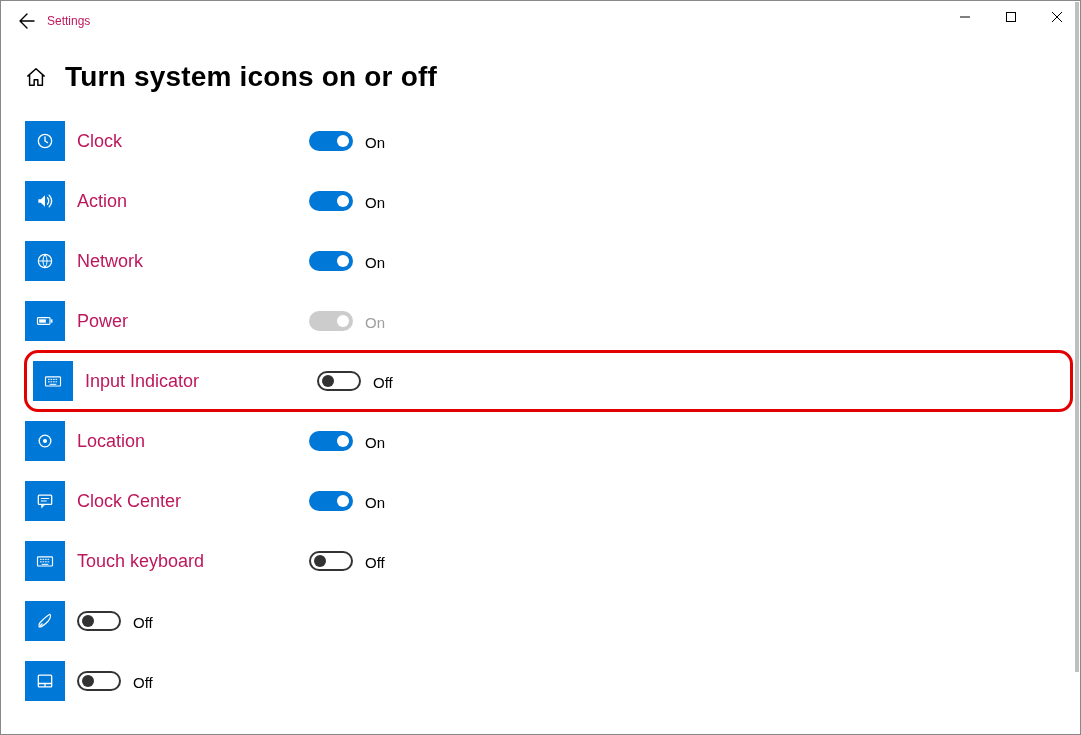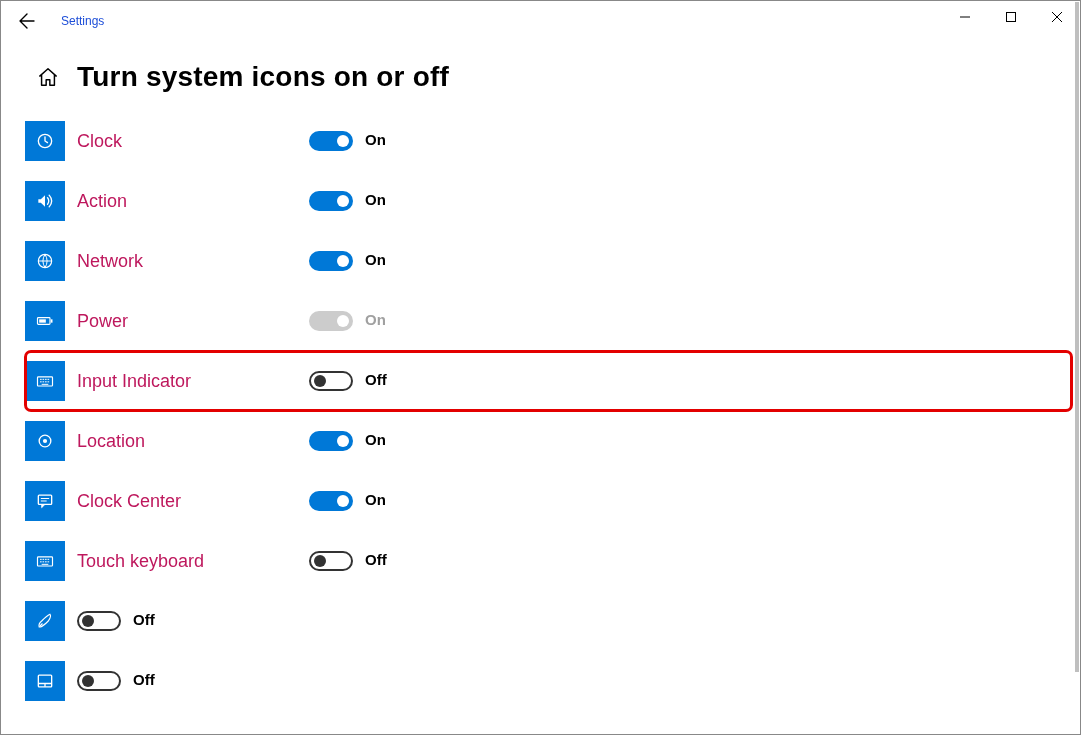--- a/index.html
+++ b/index.html
@@ -26,43 +26,42 @@
   .back-btn {
     width: 40px;
     height: 40px;
     display: flex;
     align-items: center;
     justify-content: center;
     cursor: pointer;
   }
   .app-title {
     font-size: 12px;
-    margin-left: 14px;
-    color: #1d4ed8;
+    color: #be185d;
   }
   .win-controls {
     position: absolute;
     right: 0;
     top: 0;
     display: flex;
   }
   .win-btn {
     width: 46px;
     height: 32px;
     display: flex;
     align-items: center;
     justify-content: center;
     cursor: pointer;
   }
 
   
   .page-header {
     display: flex;
     align-items: center;
-    padding: 20px 0 18px 36px;
+    padding: 20px 0 18px 24px;
   }
   .home-icon {
     width: 22px;
     height: 22px;
     margin-right: 18px;
   }
   .page-title {
     font-size: 28px;
     font-weight: 600;
     letter-spacing: 0.2px;
@@ -77,22 +76,22 @@
     position: relative;
   }
   .item-row {
     display: flex;
     align-items: center;
     height: 60px;
   }
   .item-row.highlighted {
     outline: 3px solid #e30000;
     outline-offset: -2px;
-    border-radius: 6px;
-    padding-left: 0;
+    border-radius: 13px;
+    padding-left: 8px;
   }
   .tile {
     width: 40px;
     height: 40px;
     background: #0078d7;
     color: #fff;
     display: flex;
     align-items: center;
     justify-content: center;
     margin-right: 12px;
@@ -101,22 +100,21 @@
   .tile svg { width: 20px; height: 20px; }
   .item-label {
     flex: 0 0 232px;
     font-size: 18px;
     color: #be185d;
   }
 
   
   .toggle-wrap {
     display: flex;
-    align-items: flex-start;
-    font-weight: bold;
+    align-items: flex-end;
   }
   .toggle {
     width: 44px;
     height: 20px;
     border-radius: 10px;
     position: relative;
     margin-right: 12px;
     cursor: pointer;
   }
   .toggle .knob {

